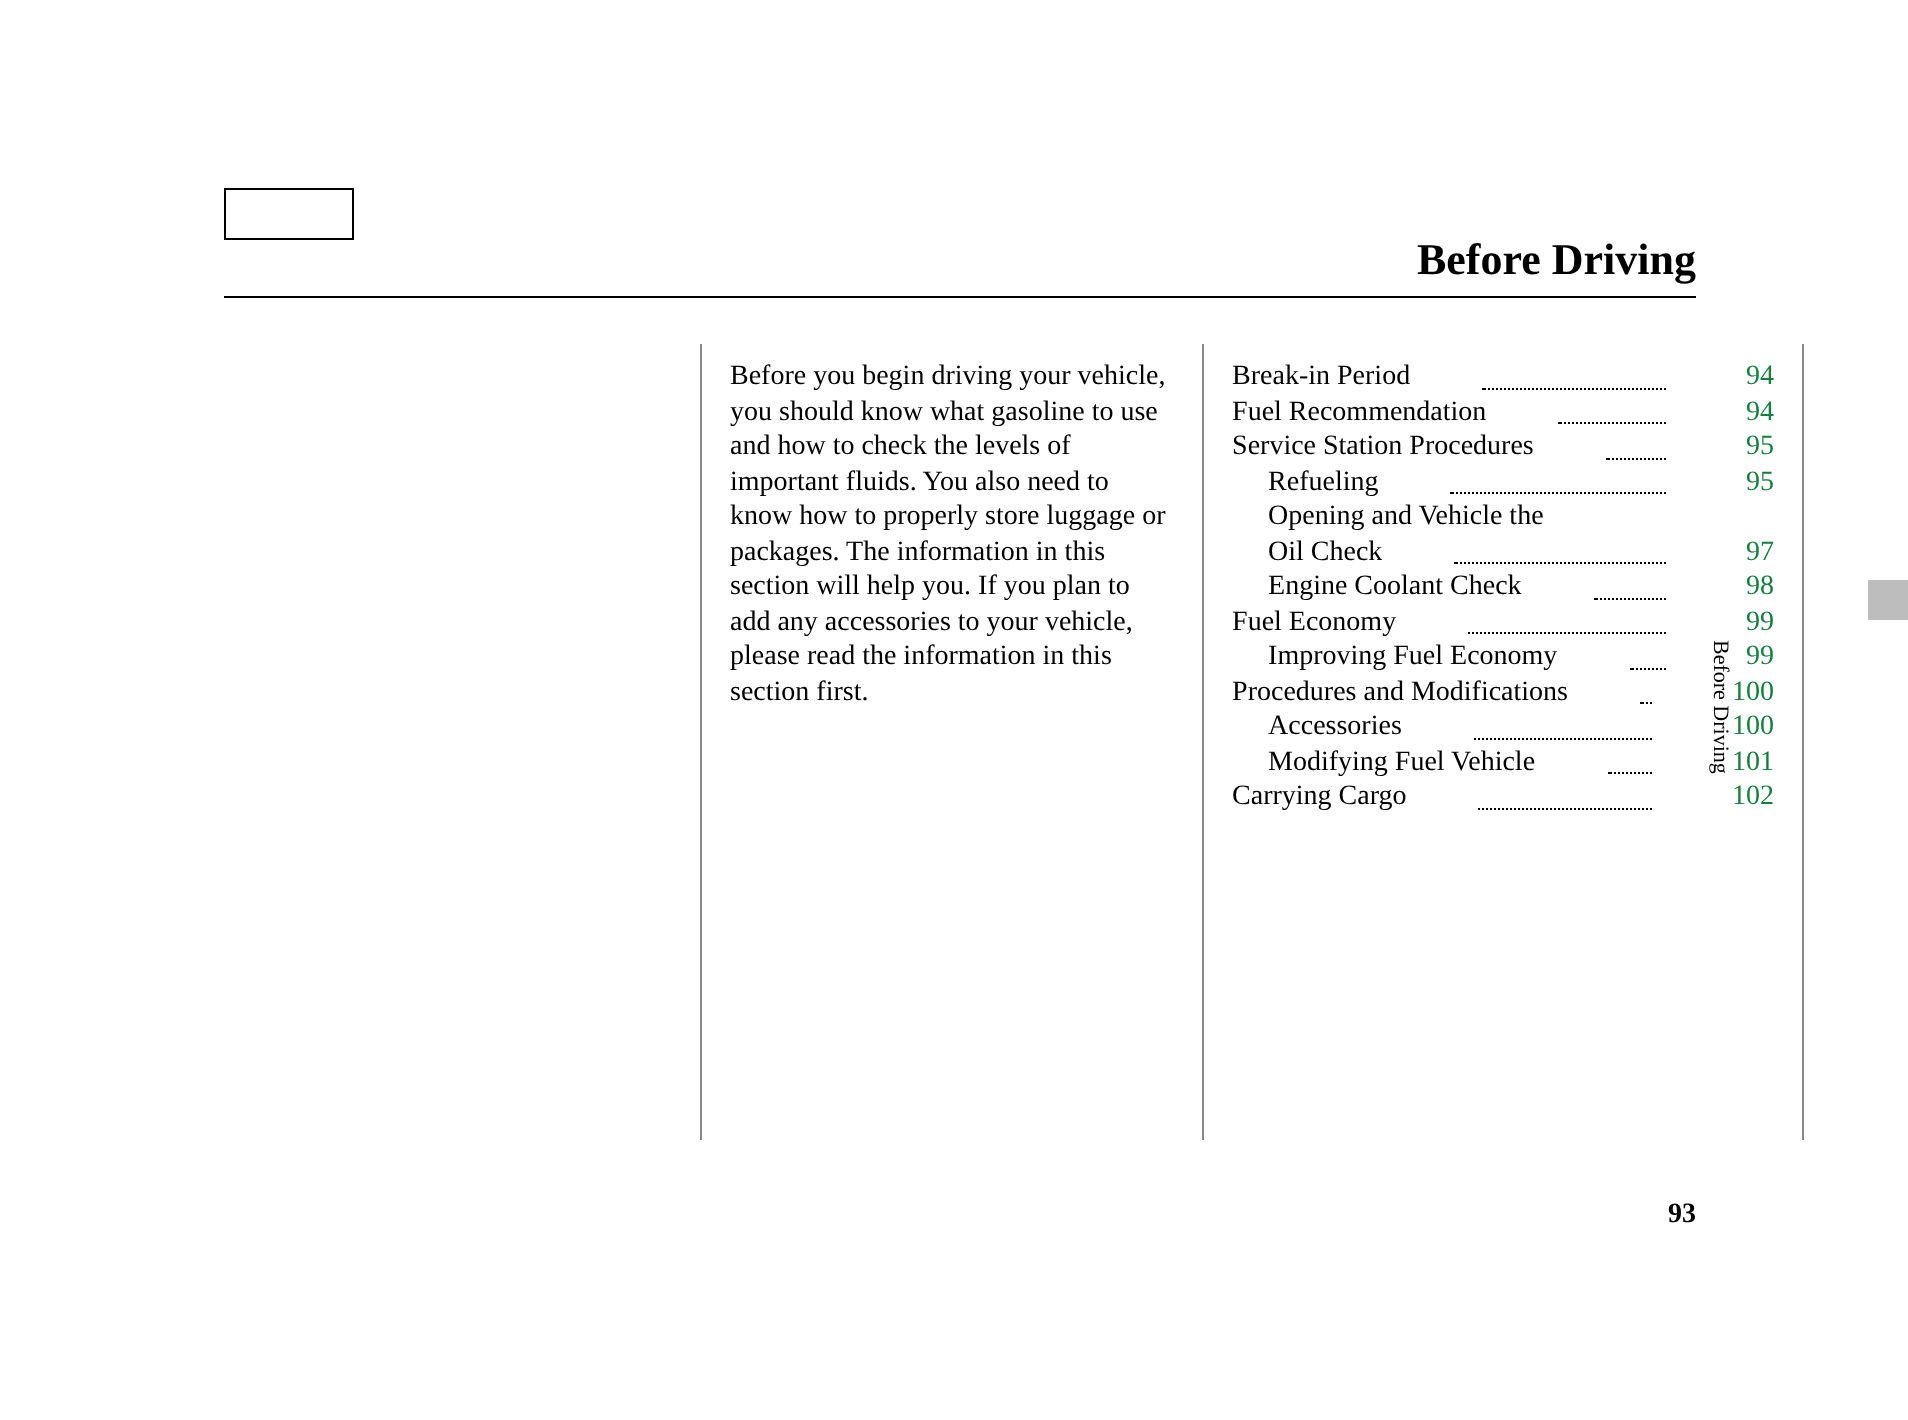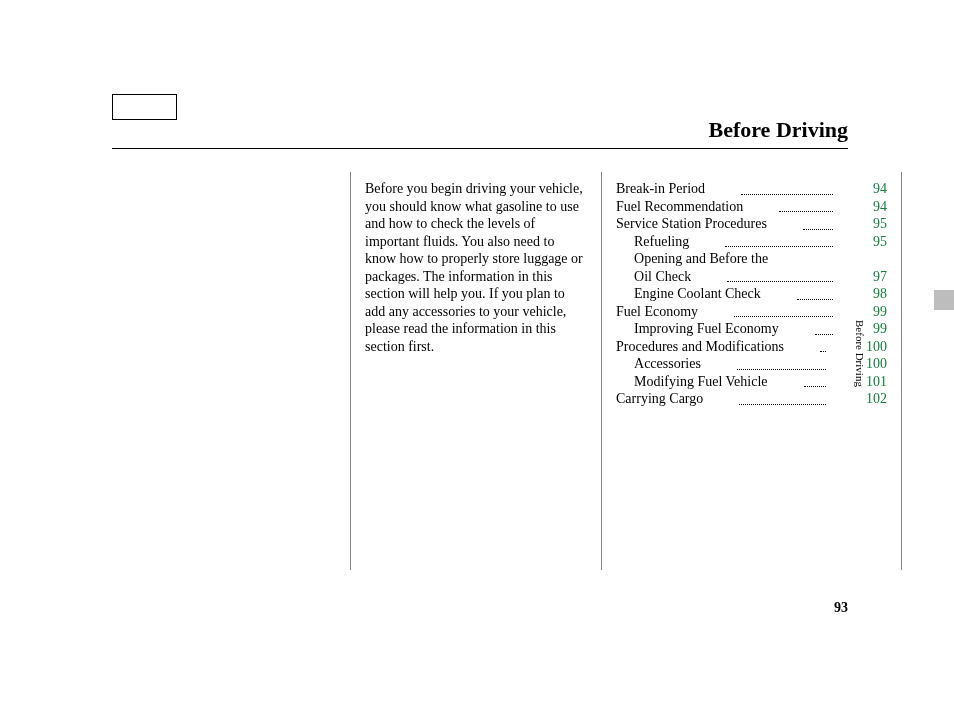--- a/index.html
+++ b/index.html
@@ -51,21 +51,21 @@
           <span class="toc-label">Service Station Procedures</span>
           <span class="dots"></span>
           <span class="toc-page"><a href="#">95</a></span>
         </div>
         <div class="toc-row sub">
           <span class="toc-label">Refueling</span>
           <span class="dots"></span>
           <span class="toc-page"><a href="#">95</a></span>
         </div>
         <div class="toc-row sub">
-          <span class="toc-label">Opening and Before the</span>
+          <span class="toc-label">Opening and Vehicle the</span>
         </div>
         <div class="toc-row sub">
           <span class="toc-label">Oil Check</span>
           <span class="dots"></span>
           <span class="toc-page"><a href="#">97</a></span>
         </div>
         <div class="toc-row sub">
           <span class="toc-label">Engine Coolant Check</span>
           <span class="dots"></span>
           <span class="toc-page"><a href="#">98</a></span>

